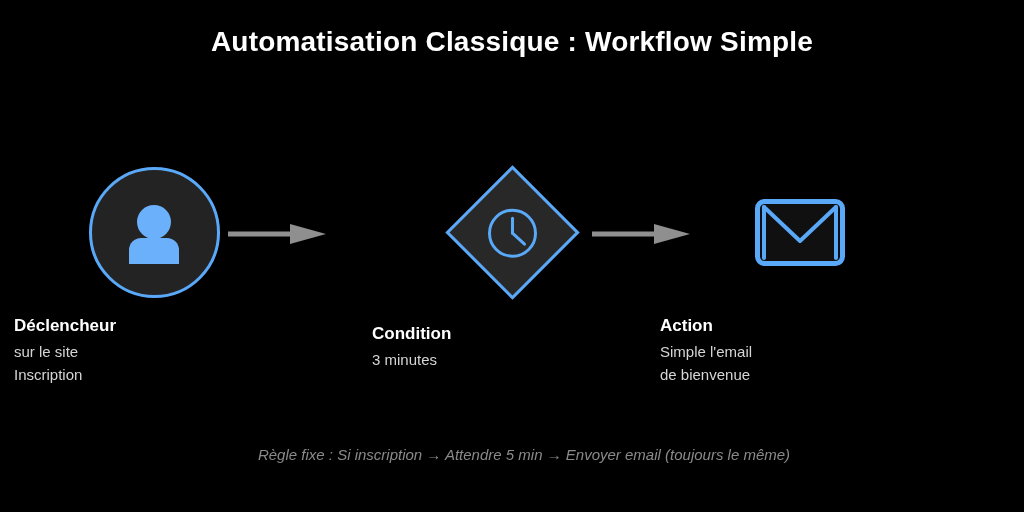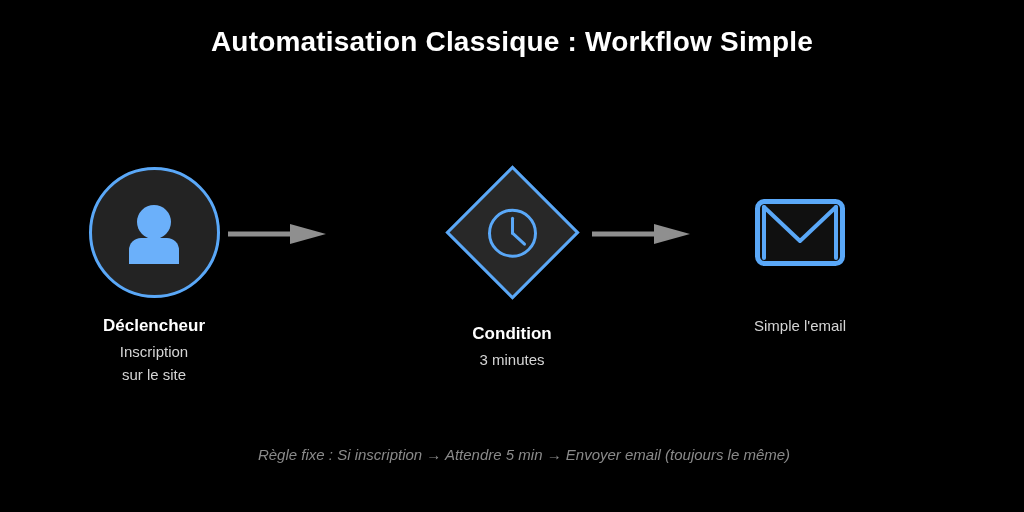--- a/index.html
+++ b/index.html
@@ -113,21 +113,21 @@
     width: 100px;
     height: 24px;
   }
   #arrow-1 { left: 228px; }
   #arrow-2 { left: 592px; }
 
   
   .caption {
     position: absolute;
     width: 280px;
-    text-align: center;
+    text-align: left;
   }
   #caption-trigger   { left: 14px;  top: 314px; }
   #caption-condition { left: 372px; top: 322px; }
   #caption-action    { left: 660px; top: 314px; }
 
   .caption-title {
     color: #ffffff;
     font-size: 17px;
     font-weight: bold;
     line-height: 23px;
@@ -215,28 +215,30 @@
             <path d="M9 8 L45 42 L81 8" fill="none" stroke="#5aa8f8" stroke-width="4" stroke-linejoin="round" stroke-linecap="round"></path>
           </svg>
         </div>
       </div>
     </div>
 
   </div>
 
   <div class="caption" id="caption-trigger">
     <div class="caption-title">Déclencheur</div>
+    <div class="caption-line">sur le site</div>
     <div class="caption-line">Inscription</div>
-    <div class="caption-line">sur le site</div>
   </div>
 
   <div class="caption" id="caption-condition">
     <div class="caption-title">Condition</div>
     <div class="caption-line">3 minutes</div>
   </div>
 
   <div class="caption" id="caption-action">
+    <div class="caption-title">Action</div>
     <div class="caption-line">Simple l'email</div>
+    <div class="caption-line">de bienvenue</div>
   </div>
 
   <div id="footer">Règle fixe : Si inscription → Attendre 5 min → Envoyer email (toujours le même)</div>
 
 </div>
 
 </body></html>

